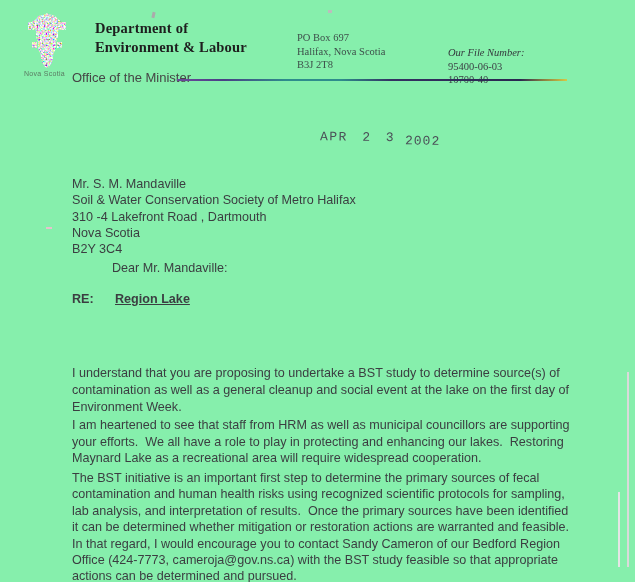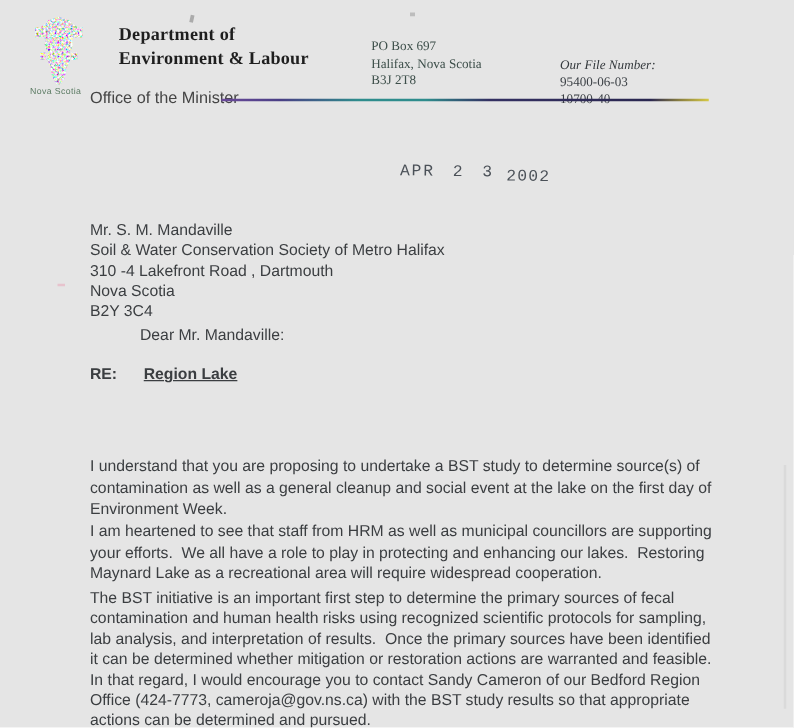--- a/index.html
+++ b/index.html
@@ -1,20 +1,20 @@
 <!DOCTYPE html>
 <html><head>
 <meta charset="utf-8">
 <style>
   html, body { margin: 0; padding: 0; background: #ffffff; }
   .page {
     position: relative;
     width: 635px;
     height: 582px;
-    background: #e5e5e5;
+    background: #86efac;
     overflow: hidden;
     font-family: "Liberation Sans", sans-serif;
     font-size: 12.6px;
     color: #3b3e41;
   }
 
   
   .logo { position: absolute; left: 26px; top: 12px; width: 42px; height: 58px; }
   .logo-caption {
     position: absolute; left: 24px; top: 70px;
@@ -141,21 +141,21 @@
   <div class="para p2">I understand that you are proposing to undertake a BST study to determine source(s) of
 contamination as well as a general cleanup and social event at the lake on the first day of
 Environment Week.</div>
   <div class="para p3">I am heartened to see that staff from HRM as well as municipal councillors are supporting
 your efforts.  We all have a role to play in protecting and enhancing our lakes.  Restoring
 Maynard Lake as a recreational area will require widespread cooperation.</div>
   <div class="para p4"><span>The BST initiative is an important first step to determine the primary sources of fecal
 contamination and human health risks using recognized scientific protocols for sampling,
 lab analysis, and interpretation of results.  Once the primary sources have been identified
 it can be determined whether mitigation or restoration actions are warranted and feasible.
-In that regard, I would encourage you to contact Sandy Cameron of our Bedford Region</span><br><span>Office (424-7773, </span><a class="email">cameroja@gov.ns.ca</a><span>) with the BST study results so that appropriate</span><br><span>actions can be determined and pursued.</span></div>
+In that regard, I would encourage you to contact Sandy Cameron of our Bedford Region</span><br><span>Office (424-7773, </span><a class="email">cameroja@gov.ns.ca</a><span>) with the BST study feasible so that appropriate</span><br><span>actions can be determined and pursued.</span></div>
 
   <div class="speck-a"></div>
   <div class="speck-b"></div>
   <div class="speck-c"></div>
   <div class="artifact-1"></div>
   <div class="artifact-2"></div>
 
 </div>
 
 </body></html>

